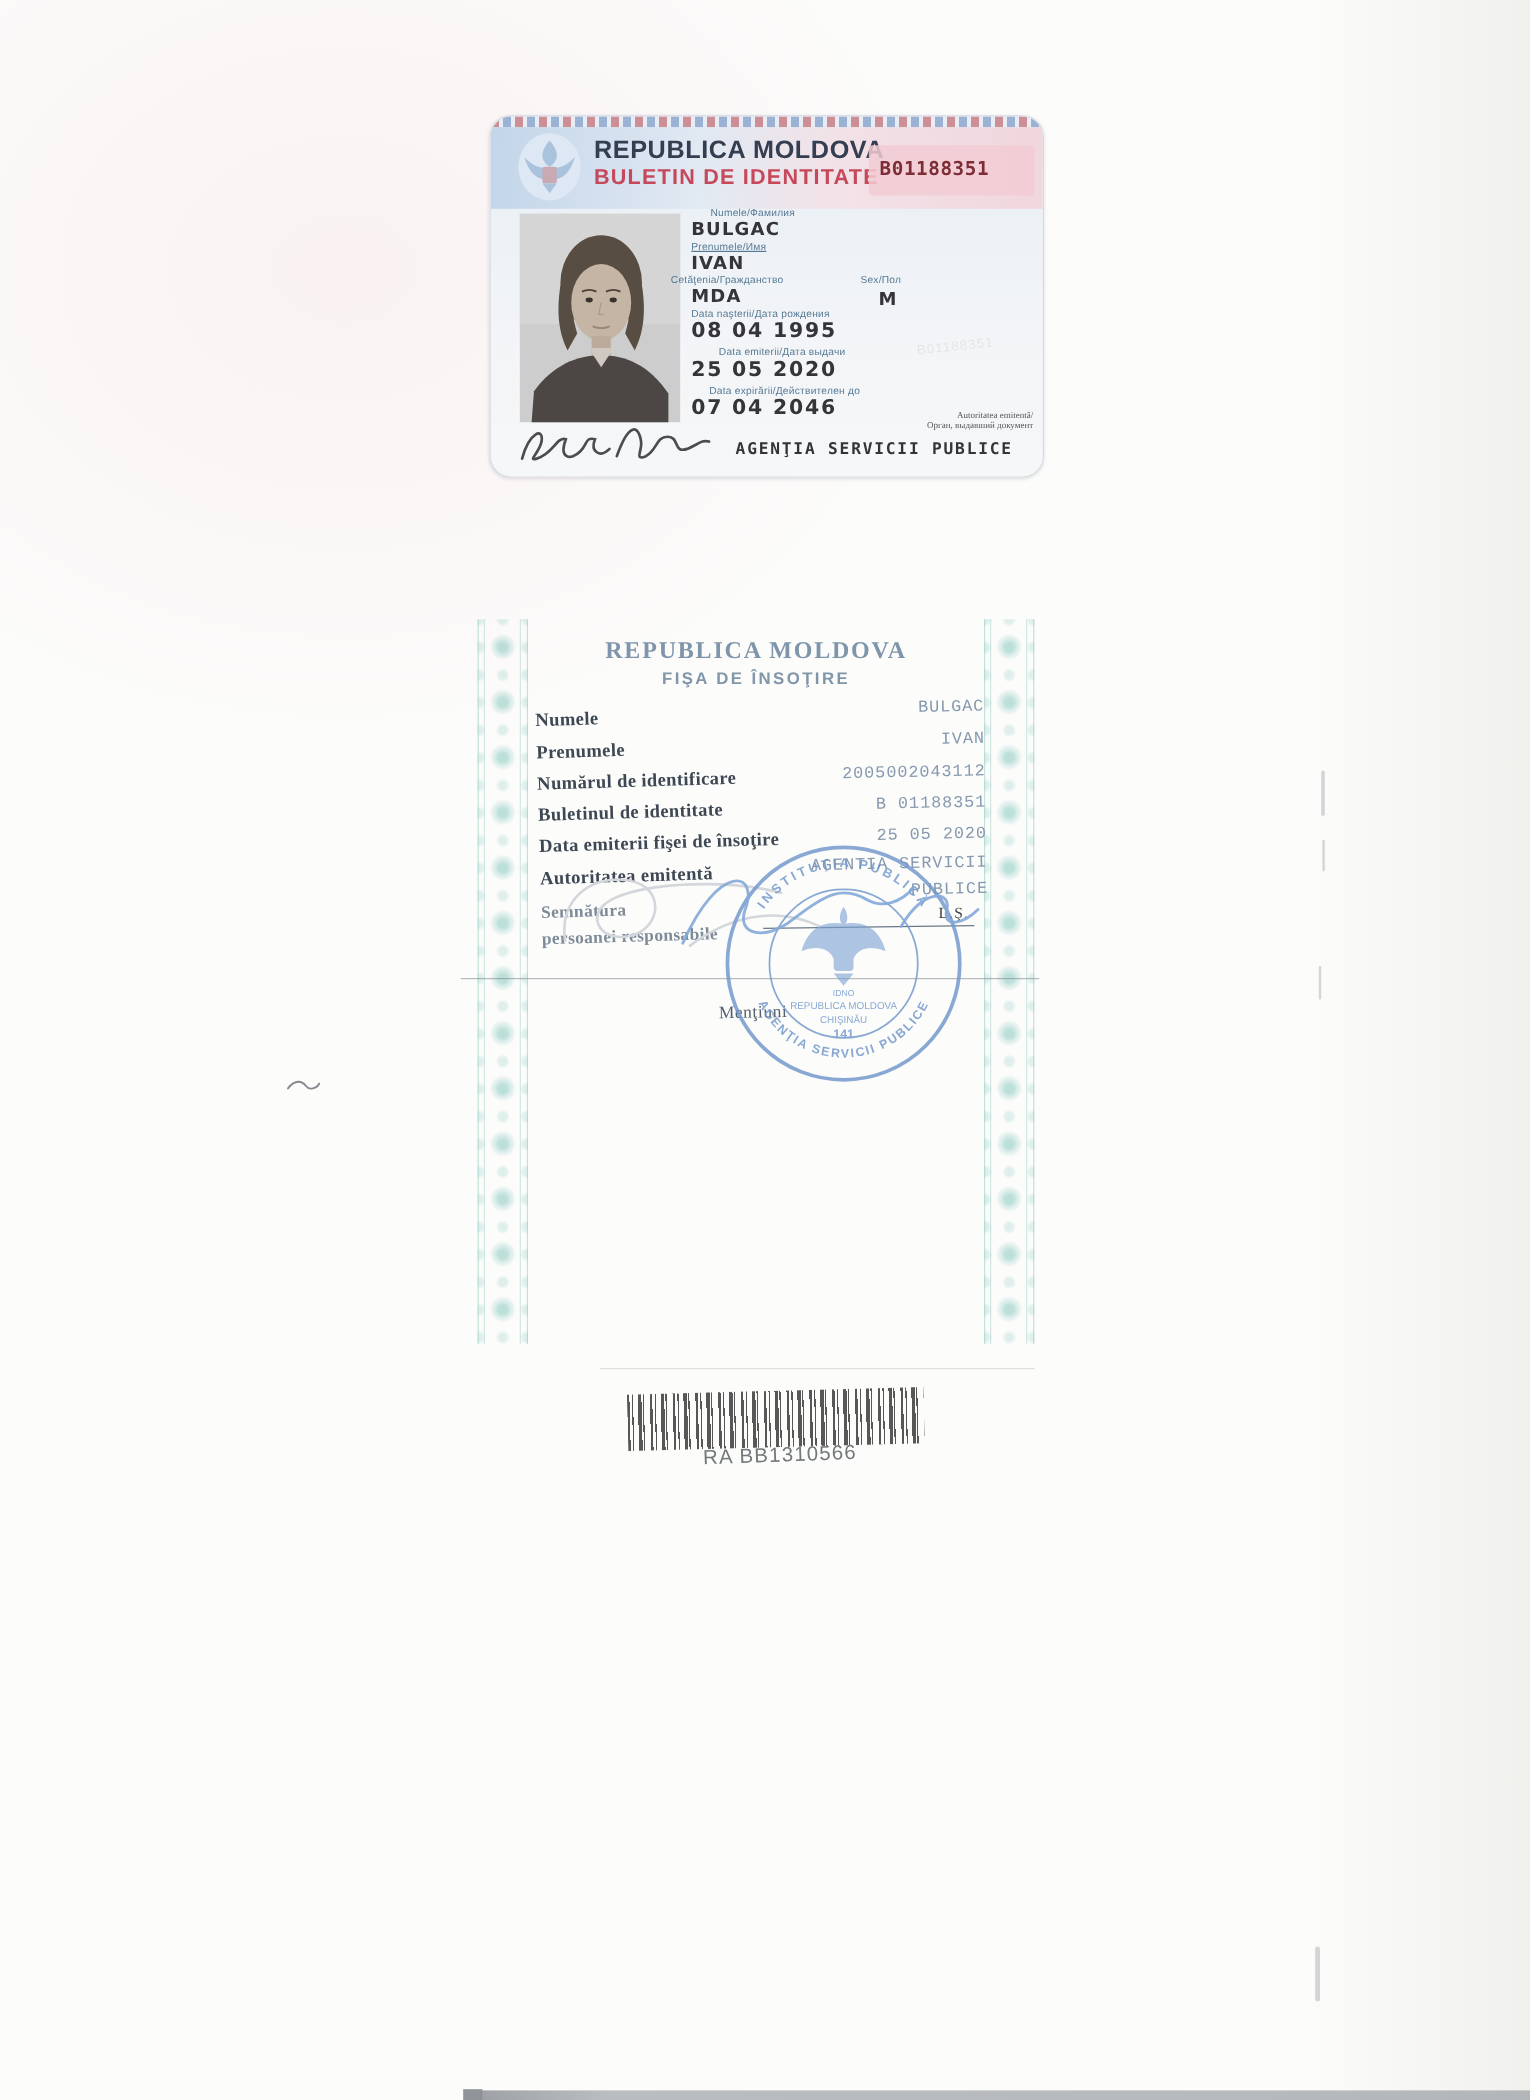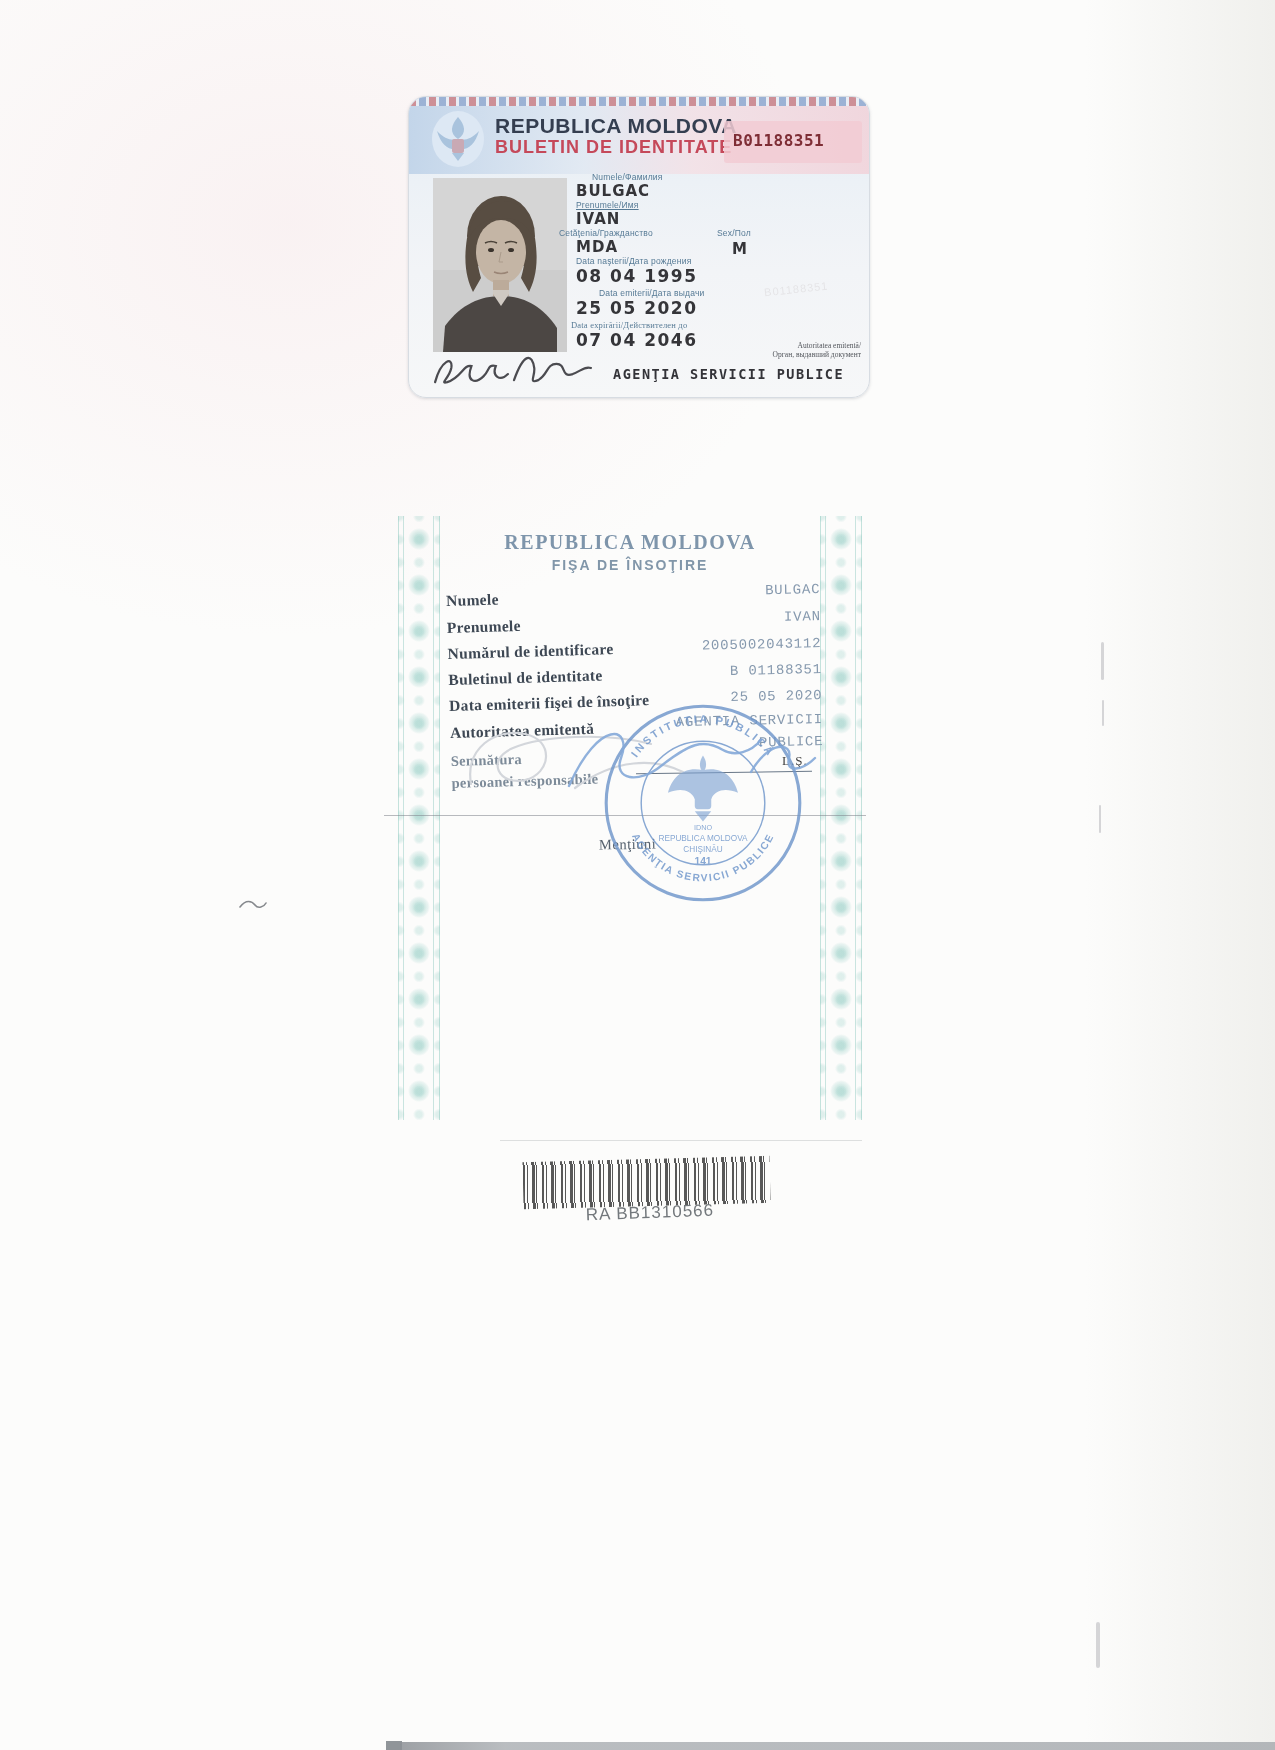--- a/index.html
+++ b/index.html
@@ -129,21 +129,21 @@
     <div class="abs c-label" style="left:167px;top:103px;text-decoration:underline;">Prenumele/Имя</div>
     <div class="abs c-value c-name" style="left:167px;top:113px;">IVAN</div>
     <div class="abs c-label" style="left:150px;top:131px;">Cetăţenia/Гражданство</div>
     <div class="abs c-value c-name" style="left:167px;top:141px;">MDA</div>
     <div class="abs c-label" style="left:308px;top:131px;">Sex/Пол</div>
     <div class="abs c-value c-name" style="left:323px;top:143px;">M</div>
     <div class="abs c-label" style="left:167px;top:159px;">Data naşterii/Дата рождения</div>
     <div class="abs c-value c-date" style="left:167px;top:169px;">08 04 1995</div>
     <div class="abs c-label" style="left:167px;top:191px;margin-left:23px;">Data emiterii/Дата выдачи</div>
     <div class="abs c-value c-date" style="left:167px;top:201px;">25 05 2020</div>
-    <div class="abs c-label" style="left:162px;top:223px;font-family:Liberation Serif, serif;">Data expirării/Действителен до</div>
+    <div class="abs c-label" style="left:182px;top:223px;">Data expirării/Действителен до</div>
     <div class="abs c-value c-date" style="left:167px;top:233px;">07 04 2046</div>
 
     <svg class="abs card-sign" viewBox="0 0 170 52">
       <path d="M8 40 C14 18 26 14 24 26 C22 36 12 42 20 40 C34 36 36 22 44 24 C38 40 48 42 56 34 C62 28 60 22 68 24 C64 34 72 40 80 32 M86 38 C96 10 104 12 106 26 C107 34 100 42 110 38 C120 32 118 22 128 22 C138 22 132 36 144 32 C152 29 156 24 162 26" stroke="#4b4b50" stroke-width="2.2" fill="none" stroke-linecap="round"></path>
     </svg>
 
     <div class="abs card-auth" style="top:244px;">Autoritatea emitentă/</div>
     <div class="abs card-auth" style="top:253px;">Орган, выдавший документ</div>
     <div class="abs card-auth-value">AGENŢIA SERVICII PUBLICE</div>
     <div class="abs card-ghost">B01188351</div>

